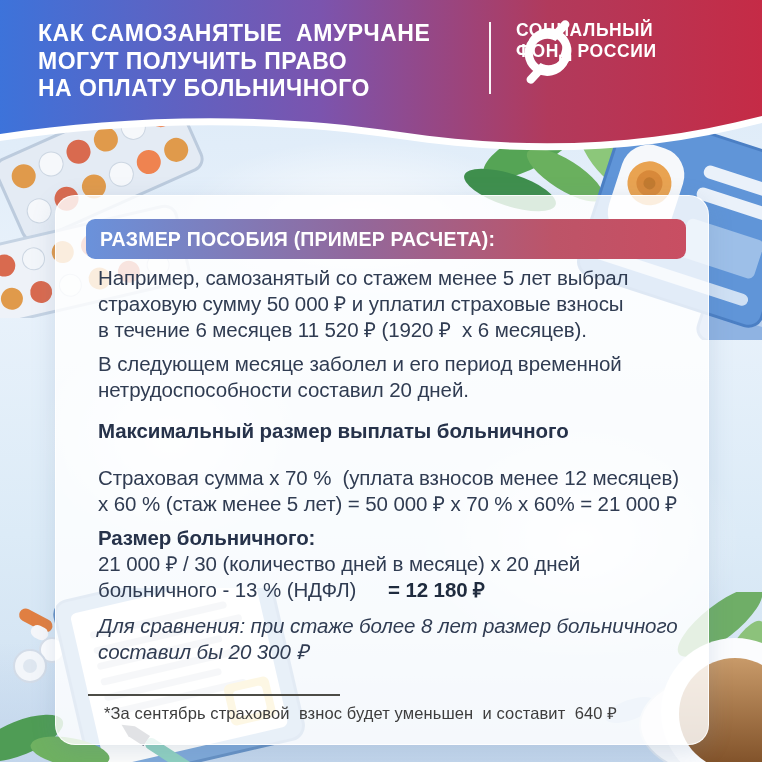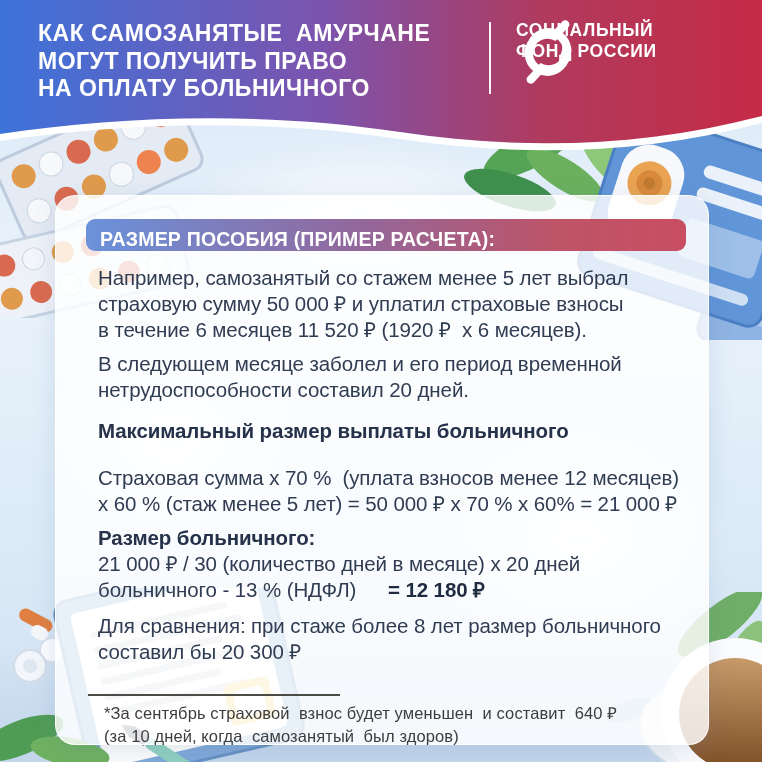--- a/index.html
+++ b/index.html
@@ -22,27 +22,27 @@
          font-size:23px;line-height:27.5px;letter-spacing:.5px;}
   .hdr-divider{position:absolute;left:489px;top:22px;width:2px;height:72px;
          background:rgba(255,255,255,.95);}
   .logo{position:absolute;left:516px;top:20px;display:flex;align-items:center;gap:11px;}
   .logo-text{color:#ffffff;font-weight:700;font-size:17.5px;line-height:21px;letter-spacing:.6px;}
 
   
   .card{position:absolute;z-index:2;left:55px;top:195px;width:652px;height:548px;
         background:rgba(255,255,255,.82);border:1px solid rgba(255,255,255,.85);
         border-radius:20px;box-shadow:0 6px 24px rgba(90,120,160,.18);}
-  .banner{position:absolute;left:30px;top:23px;width:600px;height:32px;border-radius:9px;
+  .banner{position:absolute;left:30px;top:23px;width:600px;height:40px;border-radius:9px;
         background:linear-gradient(90deg,#6a92db 0%,#92689c 45%,#bd5468 78%,#c94e62 100%);
         color:#ffffff;font-weight:700;font-size:19.5px;line-height:40px;
         padding-left:14px;box-sizing:border-box;letter-spacing:.2px;}
   .block{position:absolute;left:42px;color:#303c52;font-size:20.5px;line-height:26px;letter-spacing:-.1px;}
   .bold{font-weight:700;color:#26324a;}
-  .ital{}
+  .ital{font-style:italic;}
   .result{font-weight:700;color:#1f2b3e;margin-left:26px;}
   .fn-divider{position:absolute;left:32px;top:498px;width:252px;height:0;
         border-top:2px solid #4c4c46;}
   .footnote{position:absolute;left:48px;top:506px;color:#3d3d3d;
         font-size:16.5px;line-height:22.5px;letter-spacing:.1px;}
 </style>
 </head>
 <body>
 
 <div class="stage">
@@ -194,21 +194,20 @@
     </div>
 
     <div class="block ital" style="top:417px;">
       <div class="t">Для сравнения: при стаже более 8 лет размер больничного</div>
       <div class="t">составил бы 20 300 ₽</div>
     </div>
 
     <div class="fn-divider"></div>
     <div class="footnote">
       <div class="t">*За сентябрь страховой  взнос будет уменьшен  и составит  640 ₽</div>
-      <div class="t">(за 10 дней, когда  самозанятый  был здоров)</div>
     </div>
   </div>
 
   <div class="header">
     <svg width="762" height="175" viewBox="0 0 762 175">
       <defs>
         <linearGradient id="hg" x1="0" y1="0" x2="1" y2="0">
           <stop offset="0" stop-color="#3d73da"></stop>
           <stop offset="0.42" stop-color="#7b54ae"></stop>
           <stop offset="0.72" stop-color="#b13a5c"></stop>

